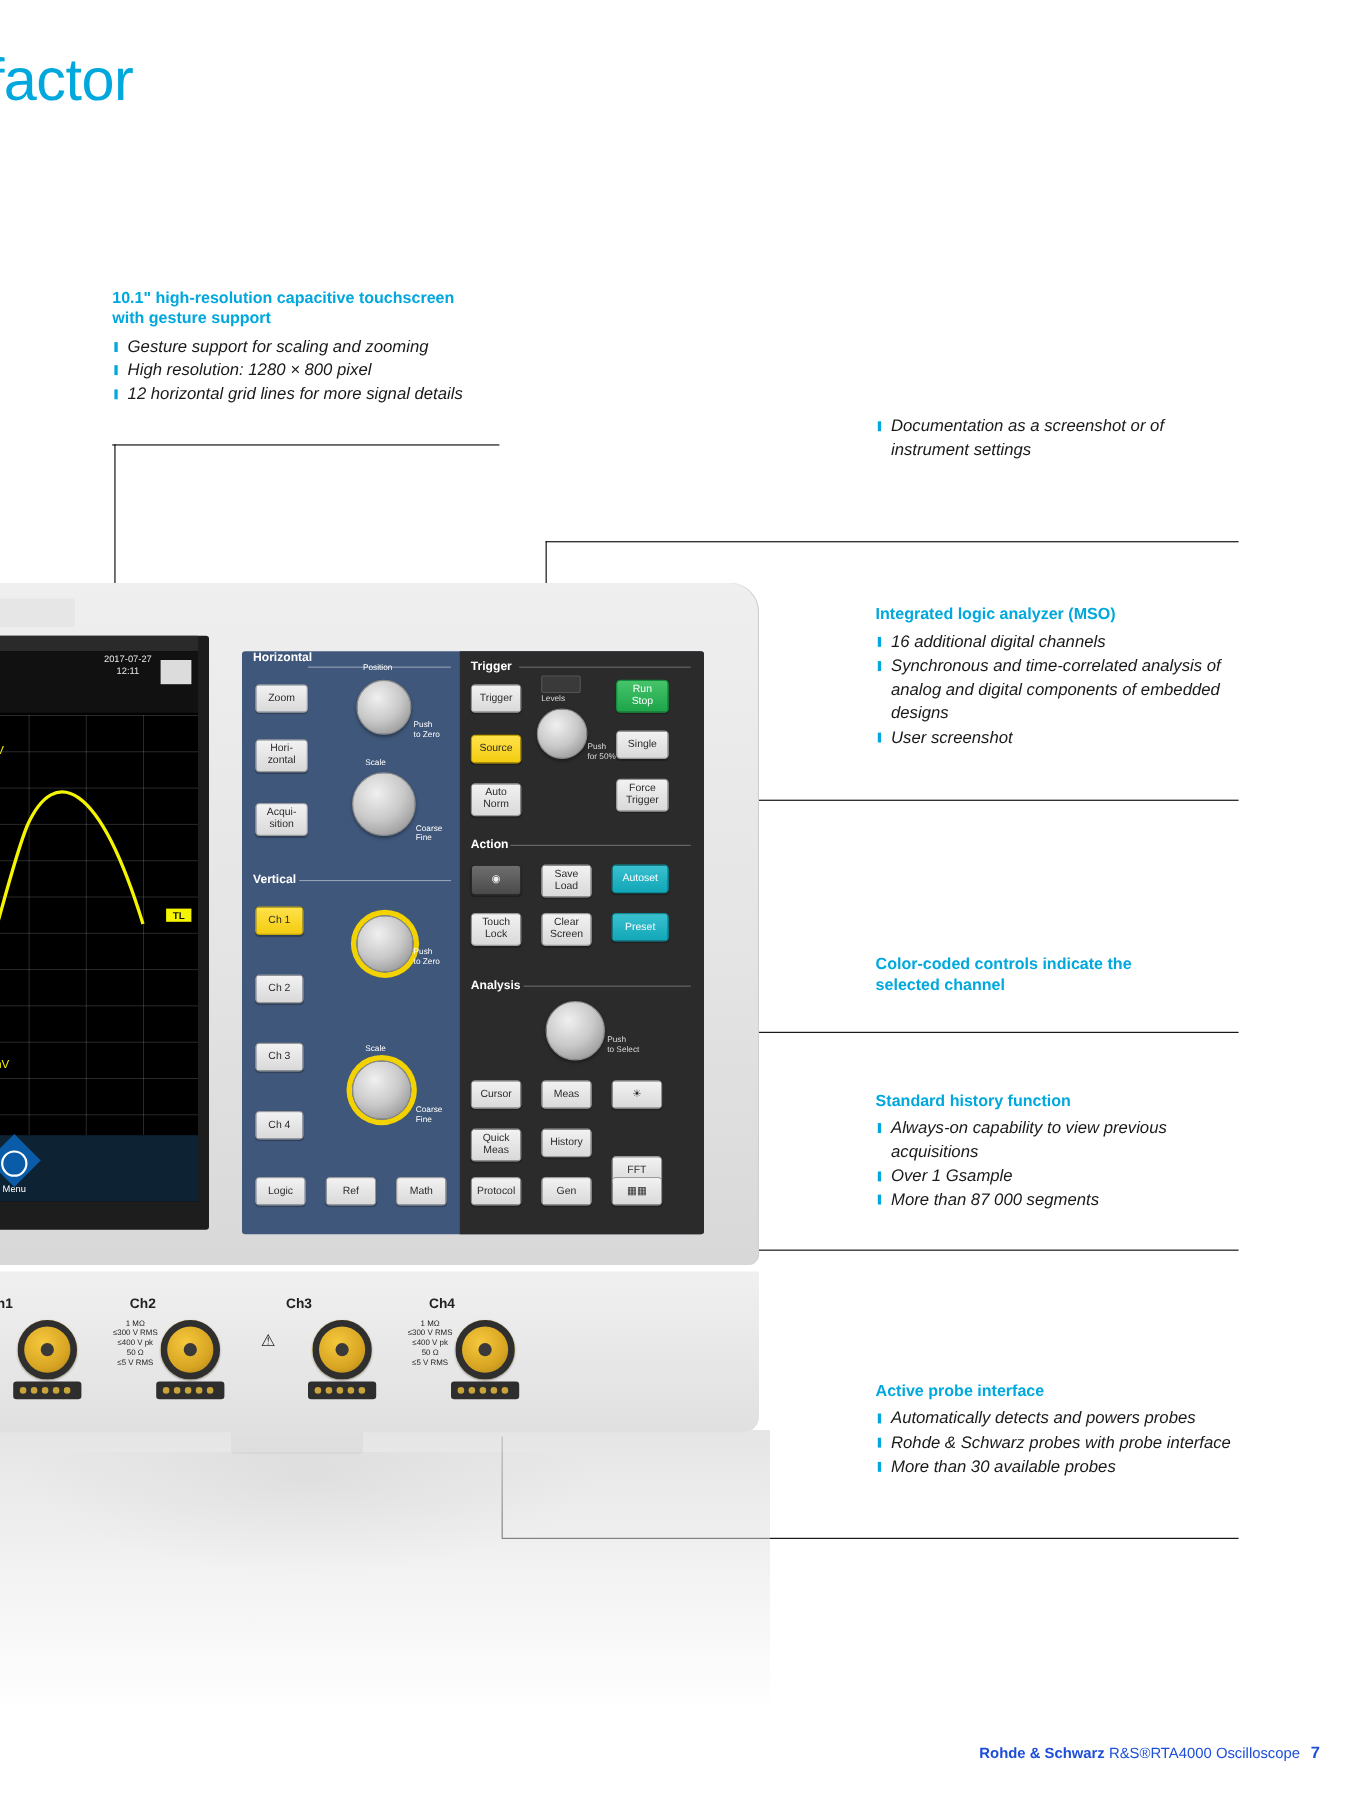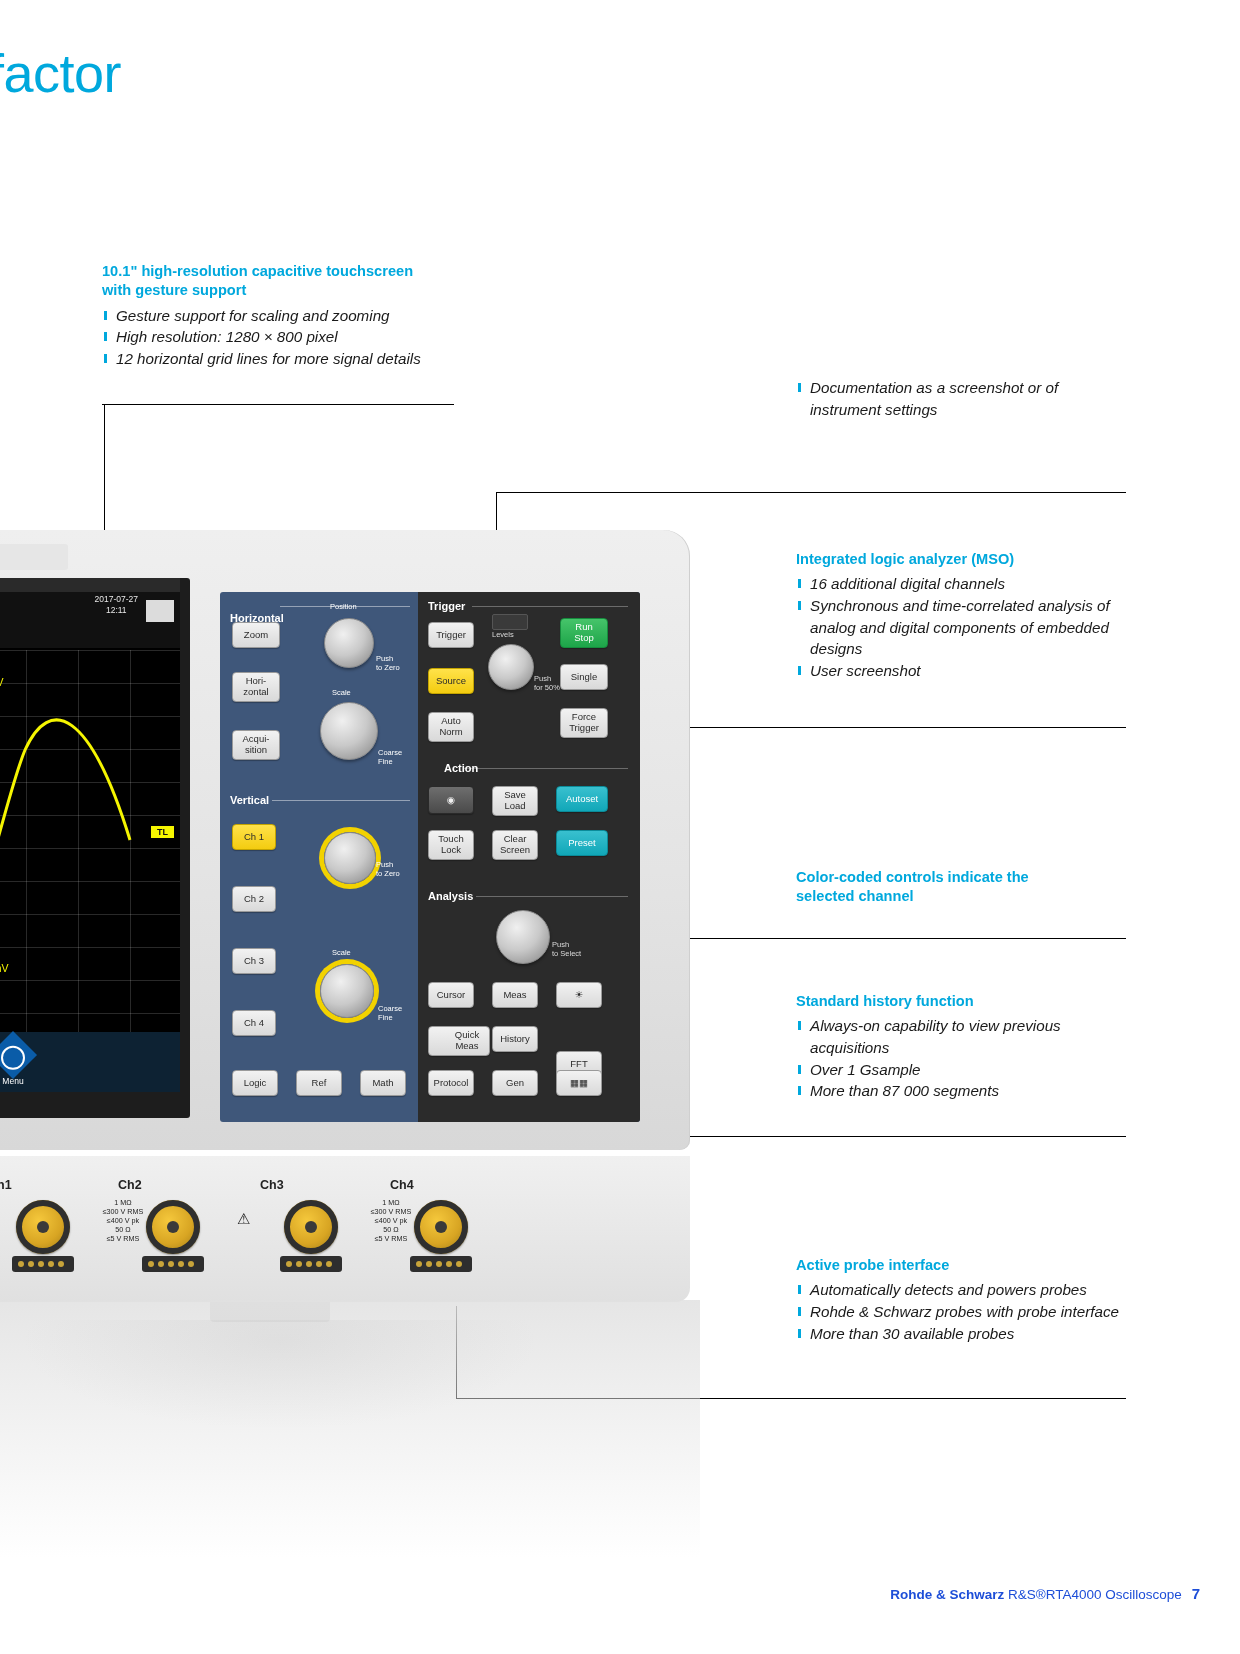--- a/index.html
+++ b/index.html
@@ -307,21 +307,21 @@
         <div class="scr-bottom">
           <div class="rs-logo"></div>
           <div class="menu-lbl">Menu</div>
         </div>
       </div>
     </div>
 
     <div class="panel">
       <div class="panel-right"></div>
 
-      <div class="sect-lbl" style="left:10px;top:20px;">Horizontal</div>
+      <div class="sect-lbl" style="left:10px;top:0;">Horizontal</div>
       <div class="sect-rule" style="left:60px;top:14px;width:130px;"></div>
       <div class="btn" style="left:12px;top:30px;width:46px;height:24px;">Zoom</div>
       <div class="btn" style="left:12px;top:80px;width:46px;height:28px;white-space:pre;">Hori-
 zontal</div>
       <div class="btn" style="left:12px;top:138px;width:46px;height:28px;white-space:pre;">Acqui-
 sition</div>
       <div class="tiny" style="left:110px;top:10px;">Position</div>
       <div class="knob" style="left:104px;top:26px;width:48px;height:48px;"></div>
       <div class="tiny" style="left:156px;top:62px;white-space:pre;">Push
 to Zero</div>
@@ -357,21 +357,21 @@
       <div class="tiny dark" style="left:272px;top:38px;">Levels</div>
       <div class="knob" style="left:268px;top:52px;width:44px;height:44px;"></div>
       <div class="tiny dark" style="left:314px;top:82px;white-space:pre;">Push
 for 50%</div>
       <div class="btn green" style="left:340px;top:26px;width:46px;height:28px;white-space:pre;">Run
 Stop</div>
       <div class="btn" style="left:340px;top:72px;width:46px;height:24px;">Single</div>
       <div class="btn" style="left:340px;top:116px;width:46px;height:28px;white-space:pre;">Force
 Trigger</div>
 
-      <div class="sect-lbl" style="left:224px;top:170px;">Action</div>
+      <div class="sect-lbl" style="left:208px;top:170px;">Action</div>
       <div class="sect-rule" style="left:244px;top:176px;width:164px;background:rgba(255,255,255,.3);"></div>
       <div class="btn dark" style="left:208px;top:194px;width:44px;height:26px;">
         <span>◉</span>
       </div>
       <div class="btn" style="left:272px;top:194px;width:44px;height:28px;white-space:pre;">Save
 Load</div>
       <div class="btn teal" style="left:336px;top:194px;width:50px;height:24px;">Autoset</div>
       <div class="btn" style="left:208px;top:238px;width:44px;height:28px;white-space:pre;">Touch
 Lock</div>
       <div class="btn" style="left:272px;top:238px;width:44px;height:28px;white-space:pre;">Clear
@@ -381,21 +381,21 @@
       <div class="sect-lbl" style="left:208px;top:298px;">Analysis</div>
       <div class="sect-rule" style="left:256px;top:304px;width:152px;background:rgba(255,255,255,.3);"></div>
       <div class="knob" style="left:276px;top:318px;width:52px;height:52px;"></div>
       <div class="tiny dark" style="left:332px;top:348px;white-space:pre;">Push
 to Select</div>
       <div class="btn" style="left:208px;top:390px;width:44px;height:24px;">Cursor</div>
       <div class="btn" style="left:272px;top:390px;width:44px;height:24px;">Meas</div>
       <div class="btn" style="left:336px;top:390px;width:44px;height:24px;">
         <span>☀</span>
       </div>
-      <div class="btn" style="left:208px;top:434px;width:44px;height:28px;white-space:pre;padding-left:16px;">Quick
+      <div class="btn" style="left:208px;top:434px;width:44px;height:28px;white-space:pre;">Quick
 Meas</div>
       <div class="btn" style="left:272px;top:434px;width:44px;height:24px;">History</div>
       <div class="btn" style="left:336px;top:459px;width:44px;height:24px;">FFT</div>
       <div class="btn" style="left:208px;top:478px;width:44px;height:24px;">Protocol</div>
       <div class="btn" style="left:272px;top:478px;width:44px;height:24px;">Gen</div>
       <div class="btn" style="left:336px;top:478px;width:44px;height:24px;">
         <span>▦▦</span>
       </div>
     </div>
 

